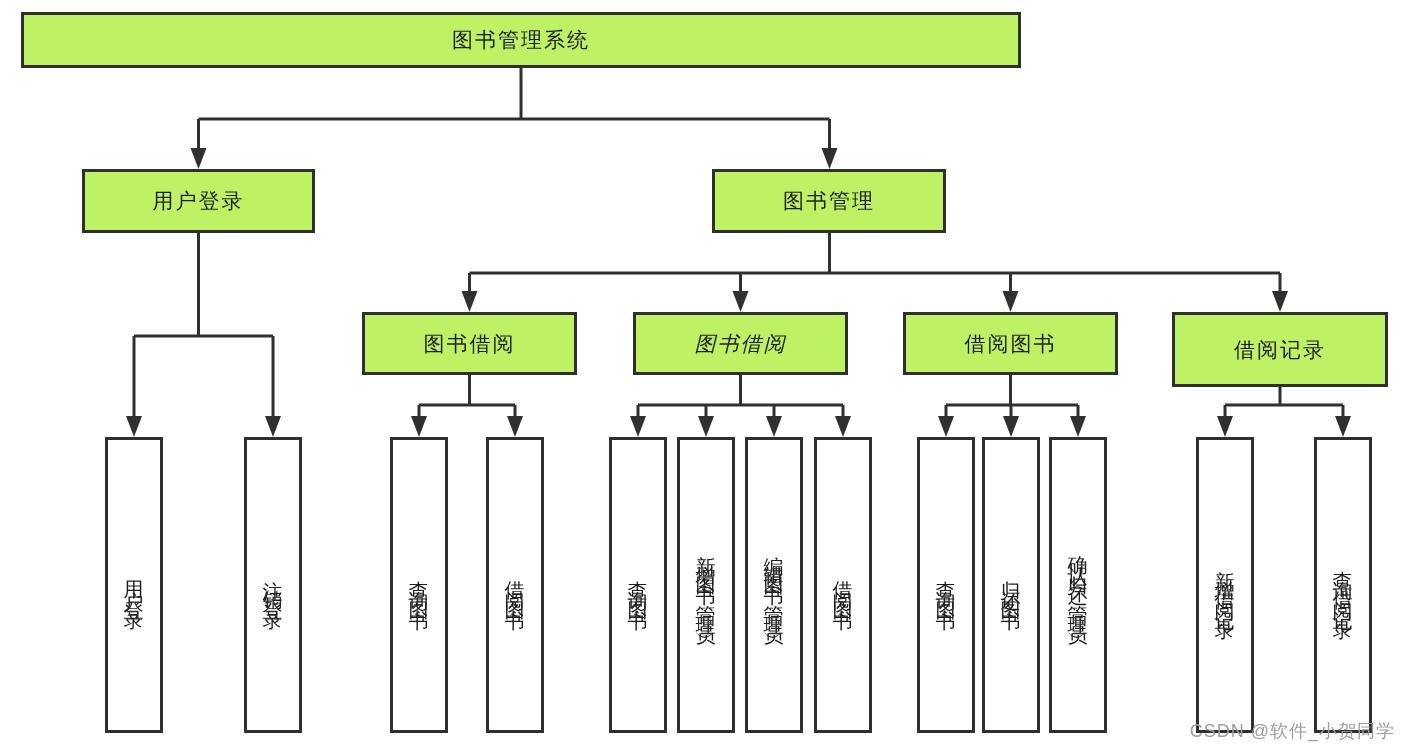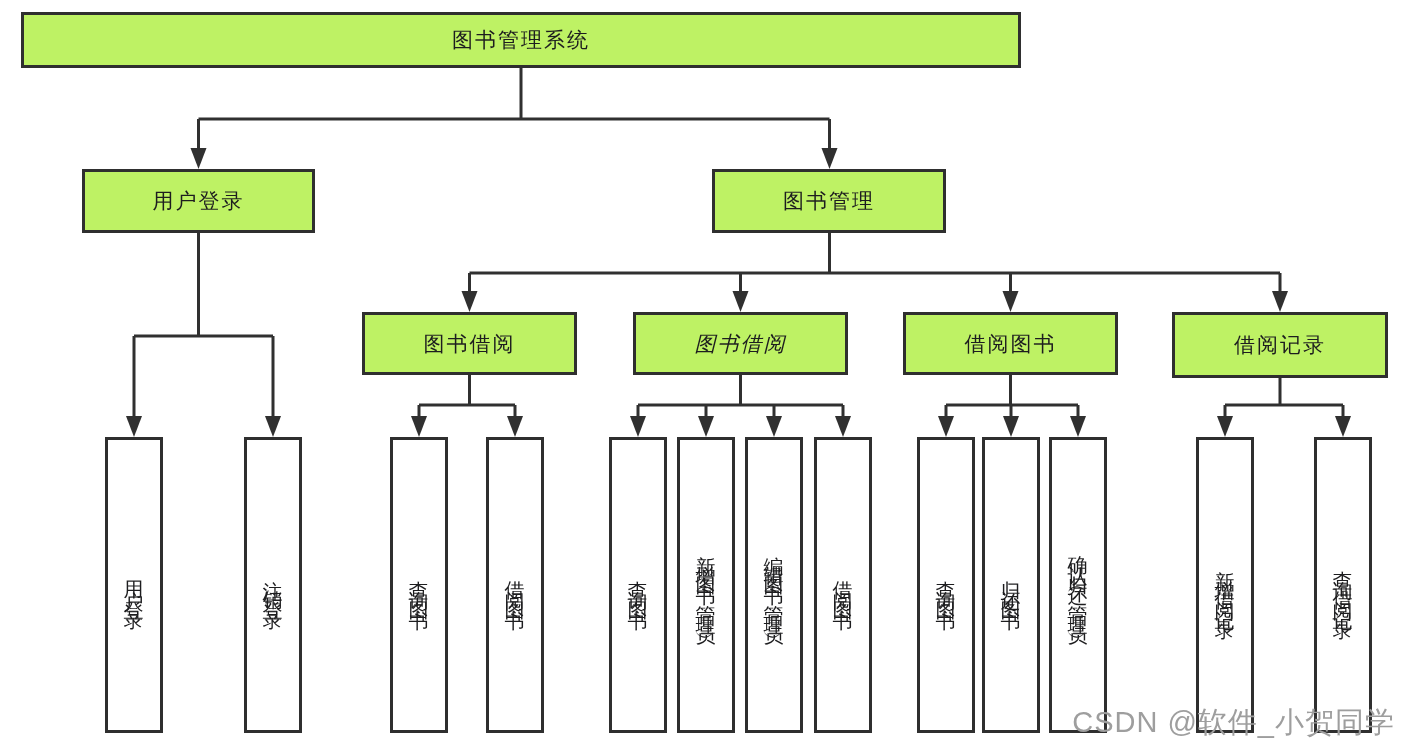--- a/index.html
+++ b/index.html
@@ -52,21 +52,21 @@
     text-orientation: mixed;
     font-size: 20px;
     letter-spacing: 10px;
     line-height: 1;
     color: #1d1d1f;
   }
   .watermark {
     position: absolute;
     right: 10px;
     bottom: 4px;
-    font-size: 29px;
+    font-size: 18px;
     color: #9e9e9e;
     letter-spacing: 1px;
   }
 </style>
 </head>
 <body>
 
 <div class="canvas">
 
   <svg class="connectors" viewBox="0 0 1405 747" xmlns="http://www.w3.org/2000/svg">
@@ -120,21 +120,21 @@
   </svg>
 
   <div class="node" style="left:21px; top:12px; width:1000px; height:56px;">图书管理系统</div>
 
   <div class="node" style="left:82px; top:169px; width:233px; height:64px;">用户登录</div>
   <div class="node" style="left:712px; top:169px; width:234px; height:64px;">图书管理</div>
 
   <div class="node" style="left:362px; top:312px; width:215px; height:63px;">图书借阅</div>
   <div class="node" style="left:633px; top:312px; width:215px; height:63px;font-style:italic;">图书借阅</div>
   <div class="node" style="left:903px; top:312px; width:215px; height:63px;">借阅图书</div>
-  <div class="node" style="left:1172px; top:312px; width:216px; height:66px;">借阅记录</div>
+  <div class="node" style="left:1172px; top:312px; width:216px; height:75px;">借阅记录</div>
 
   <div class="vnode" style="left:105px; top:437px; width:58px; height:296px;">
     <span class="vlabel">用户登录</span>
   </div>
   <div class="vnode" style="left:244px; top:437px; width:58px; height:296px;">
     <span class="vlabel">注销登录</span>
   </div>
 
   <div class="vnode" style="left:390px; top:437px; width:58px; height:296px;">
     <span class="vlabel">查询图书</span>

